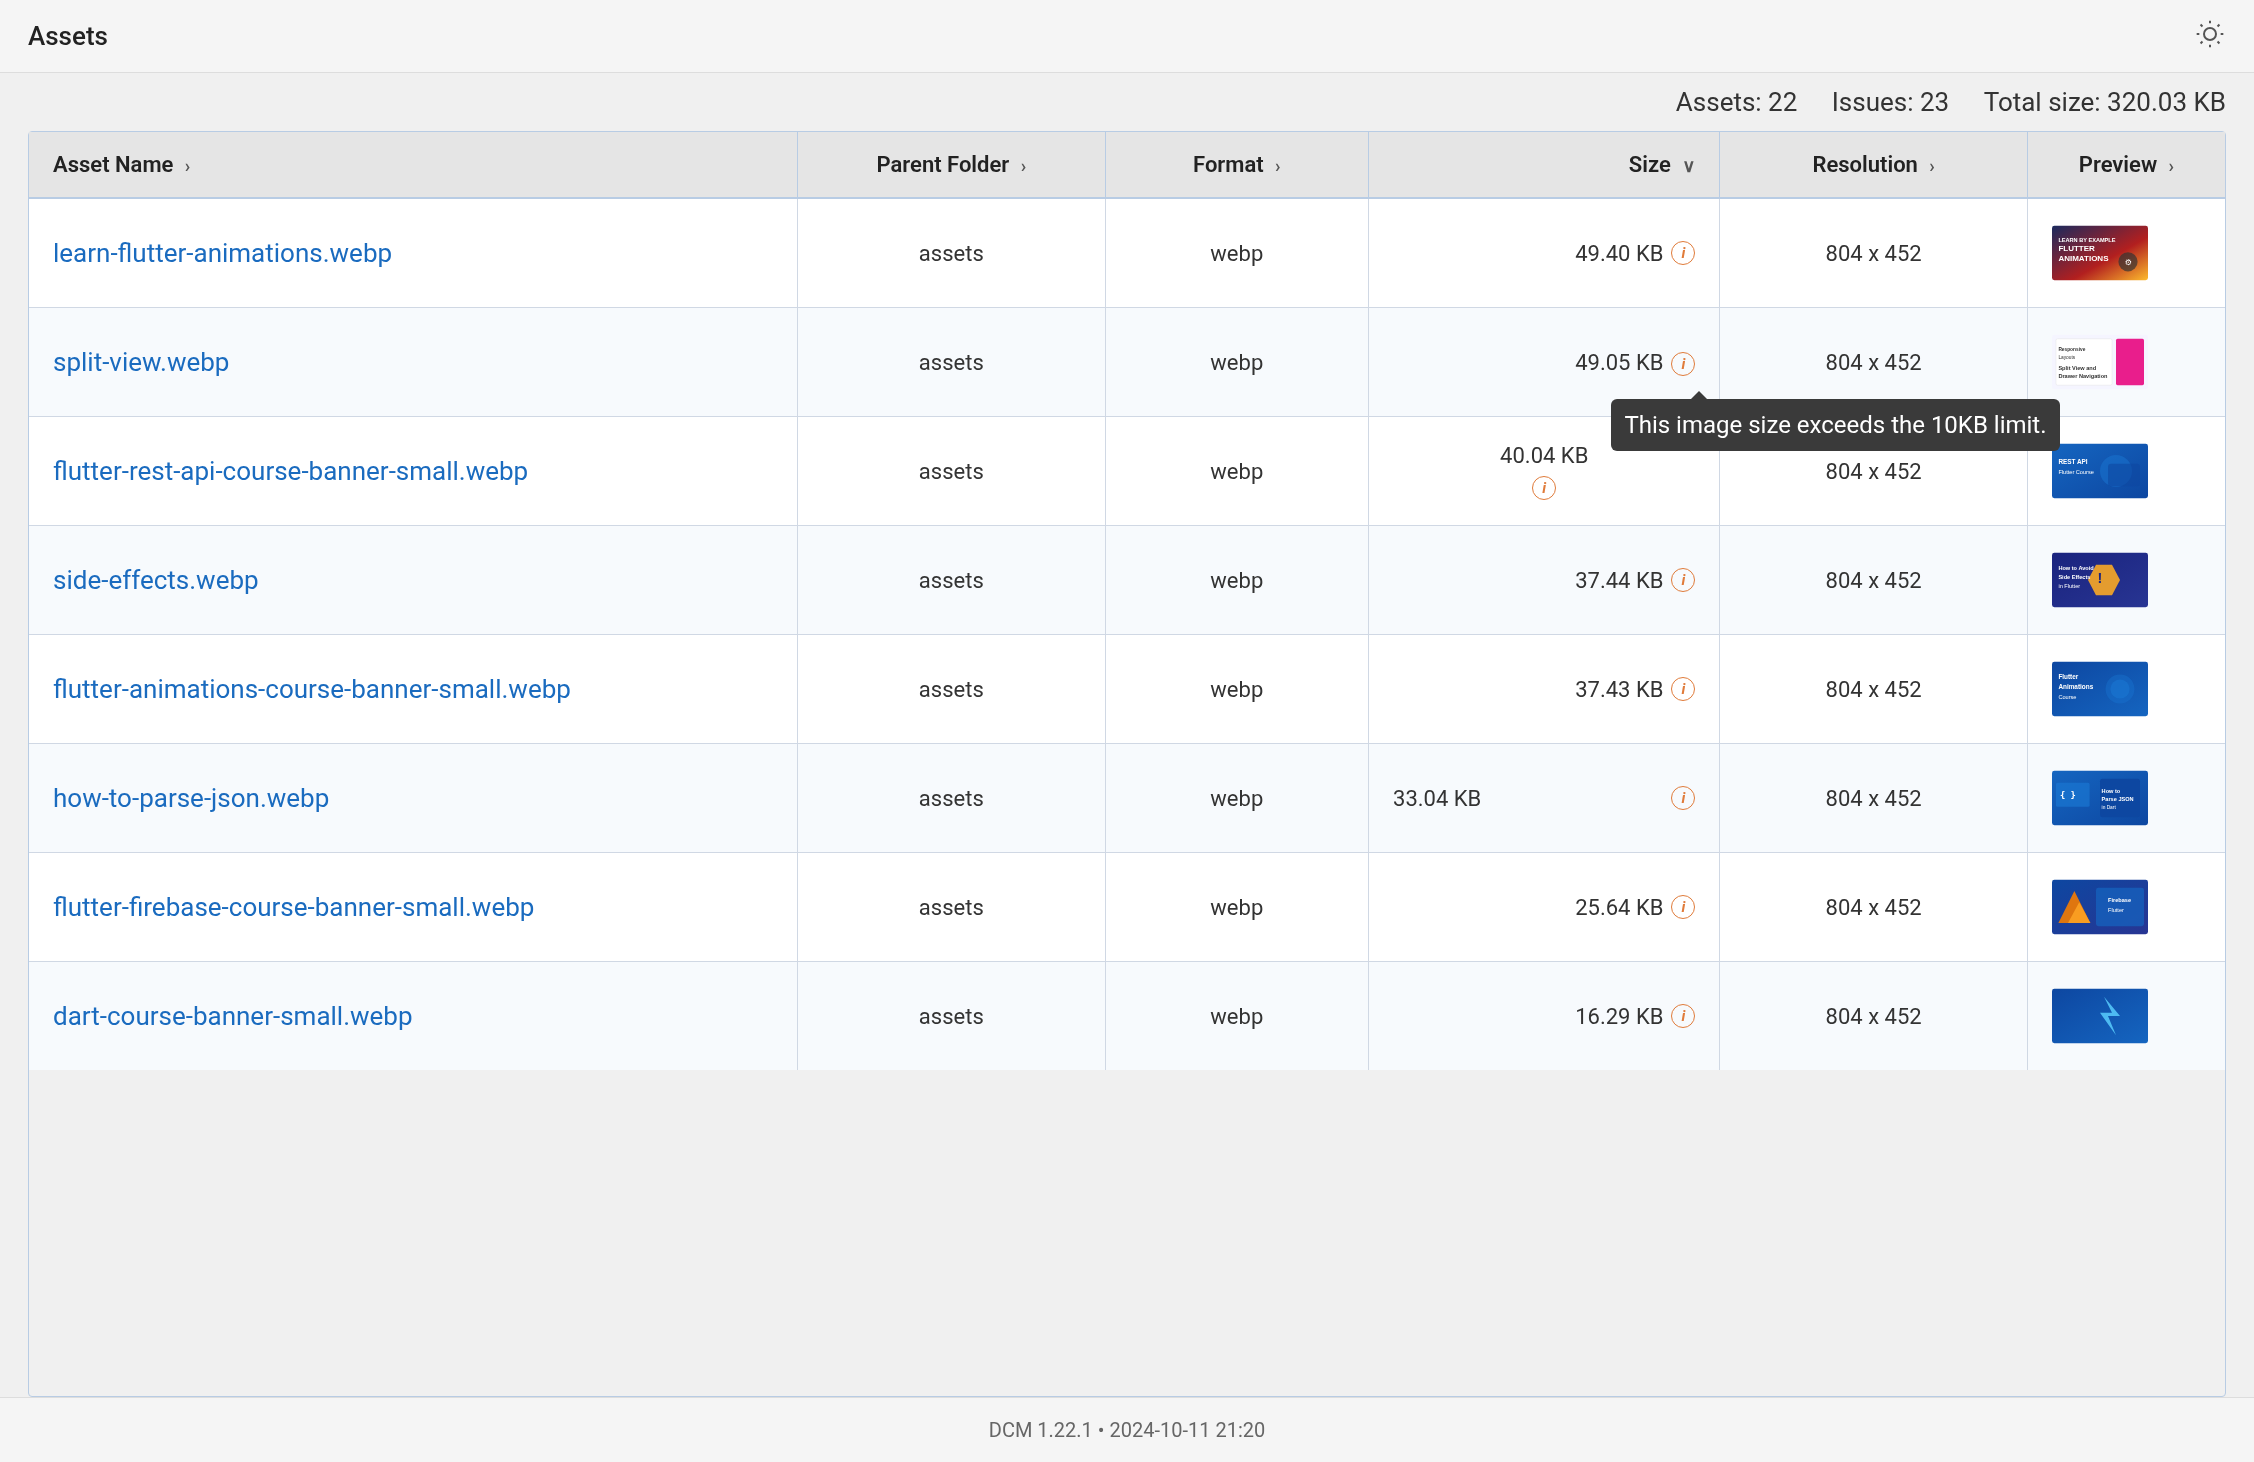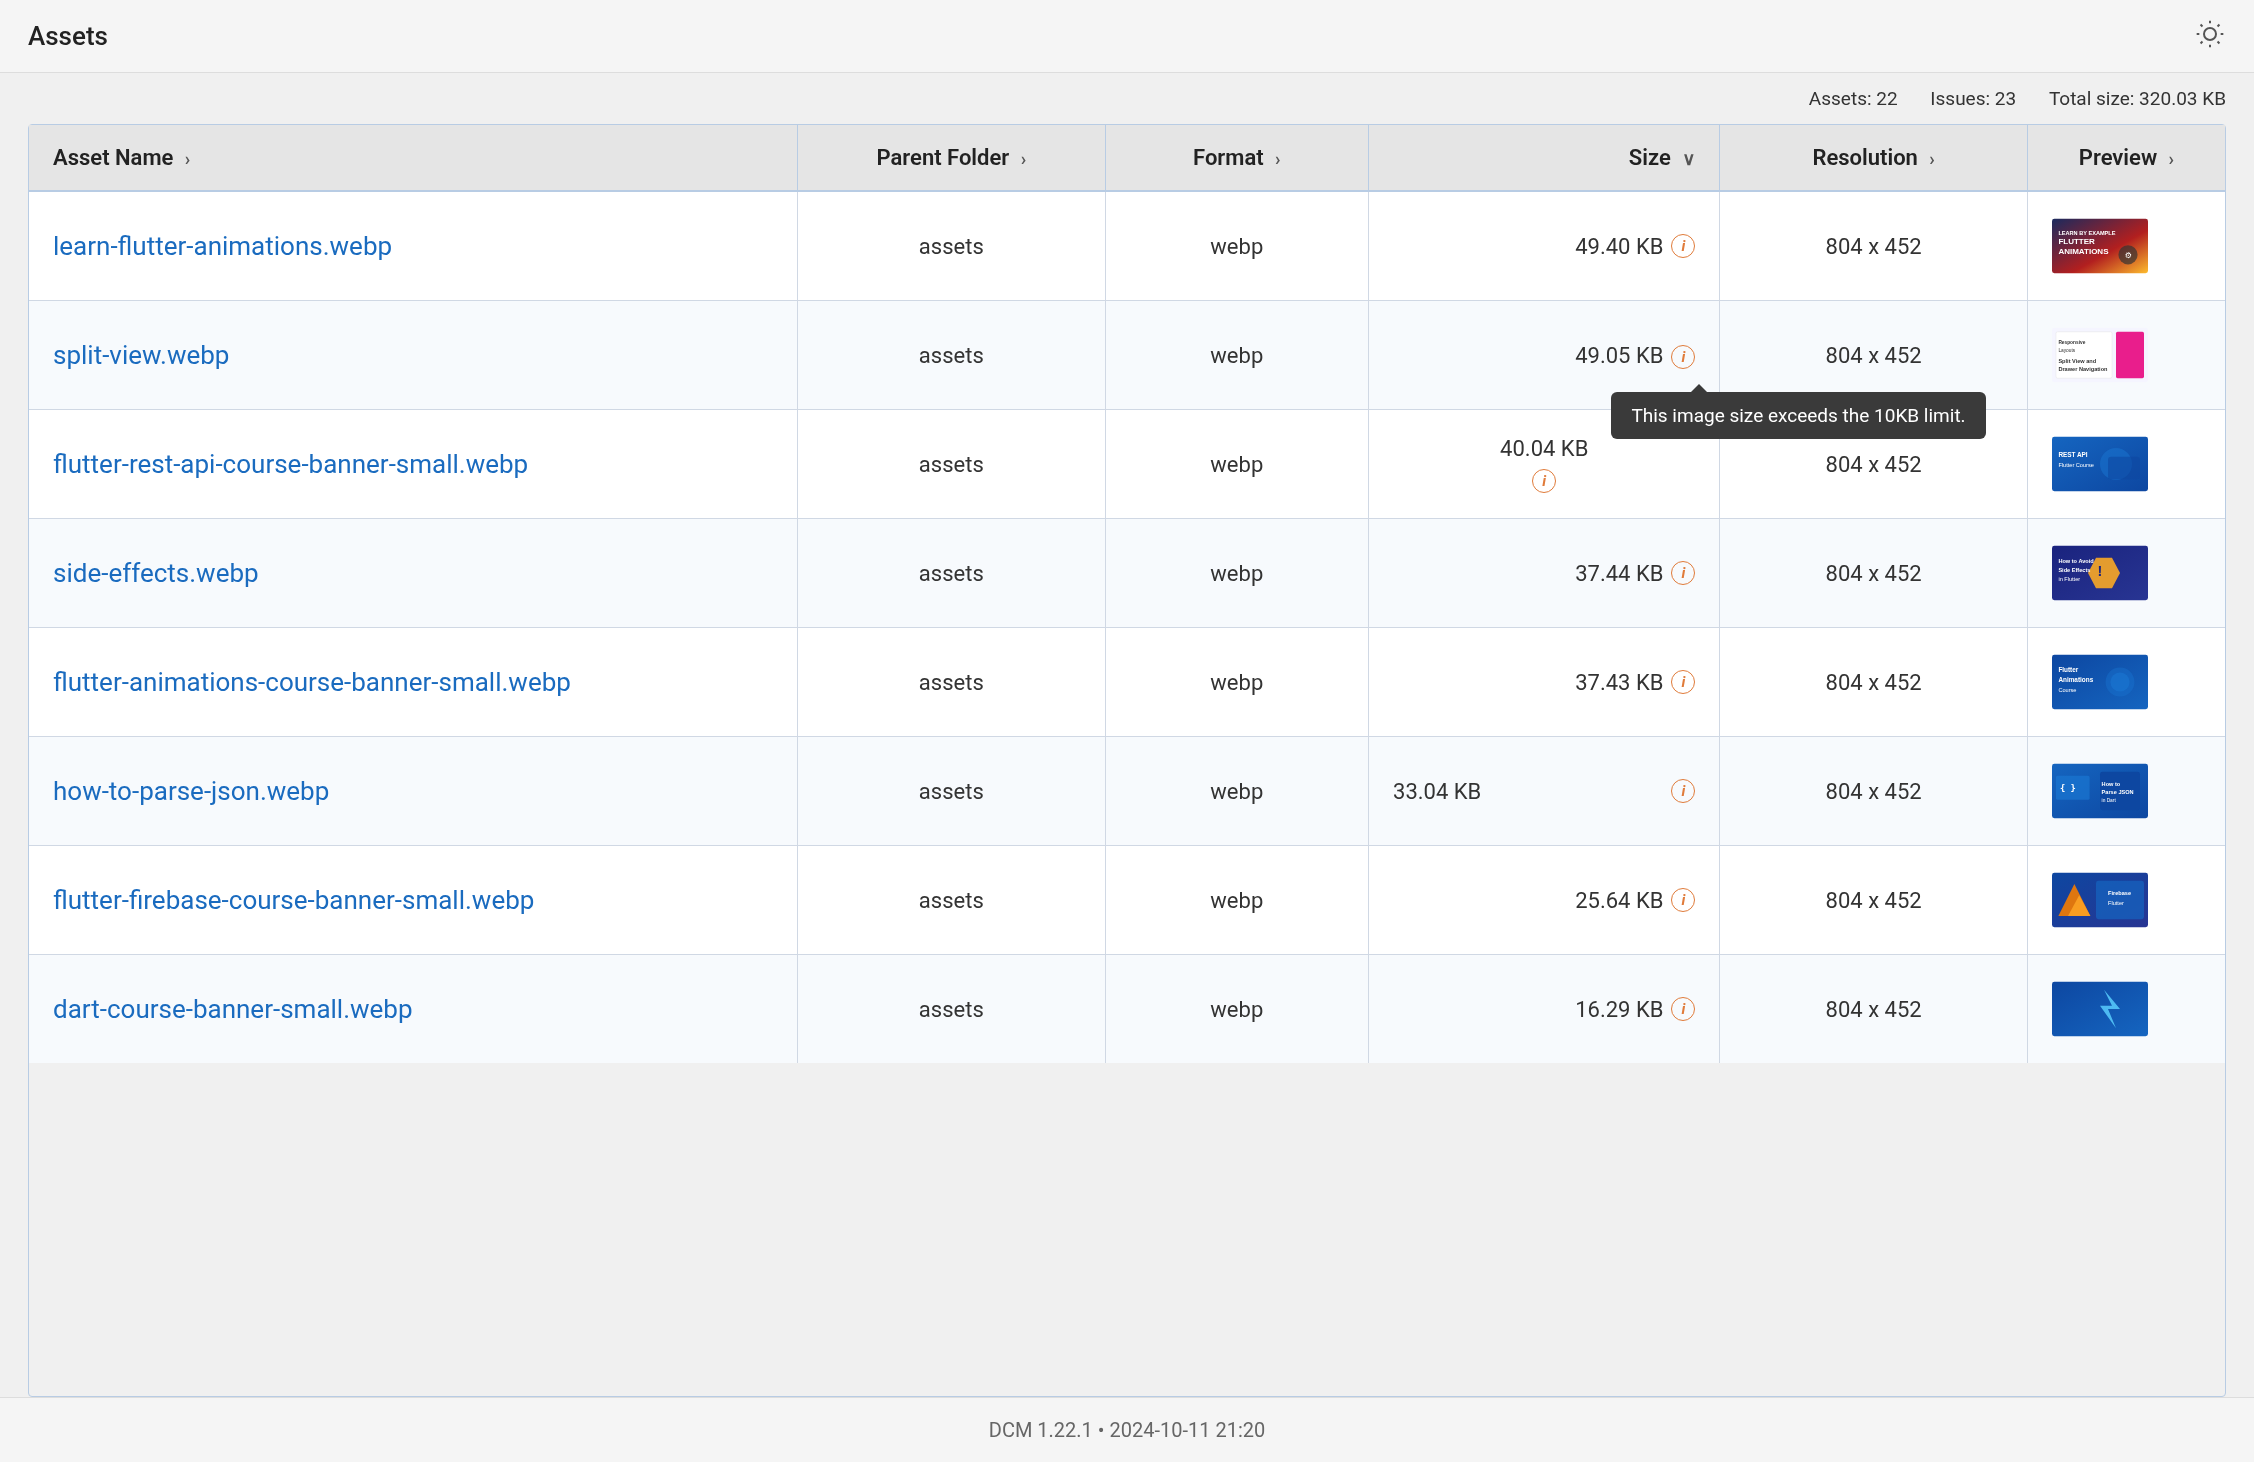--- a/index.html
+++ b/index.html
@@ -34,21 +34,21 @@
 
     .sun-icon {
       width: 32px;
       height: 32px;
       color: #555;
     }
 
     .stats-bar {
       padding: 14px 28px;
       text-align: right;
-      font-size: 19px;
+      font-size: 26px;
       color: #333;
     }
 
     .stats-bar span {
       margin-left: 28px;
     }
 
     .table-container {
       margin: 0 28px;
       border: 1px solid #b8cce4;
@@ -162,23 +162,23 @@
     }
 
     .tooltip-container {
       position: relative;
     }
 
     .tooltip-box {
       position: absolute;
       background: #3a3a3a;
       color: white;
-      padding: 12px 20px;
+      padding: 12px 13px;
       border-radius: 6px;
-      font-size: 19px;
+      font-size: 24px;
       white-space: nowrap;
       top: 50px;
       left: -60px;
       z-index: 100;
       pointer-events: none;
     }
 
     .tooltip-box::before {
       content: '';
       position: absolute;

